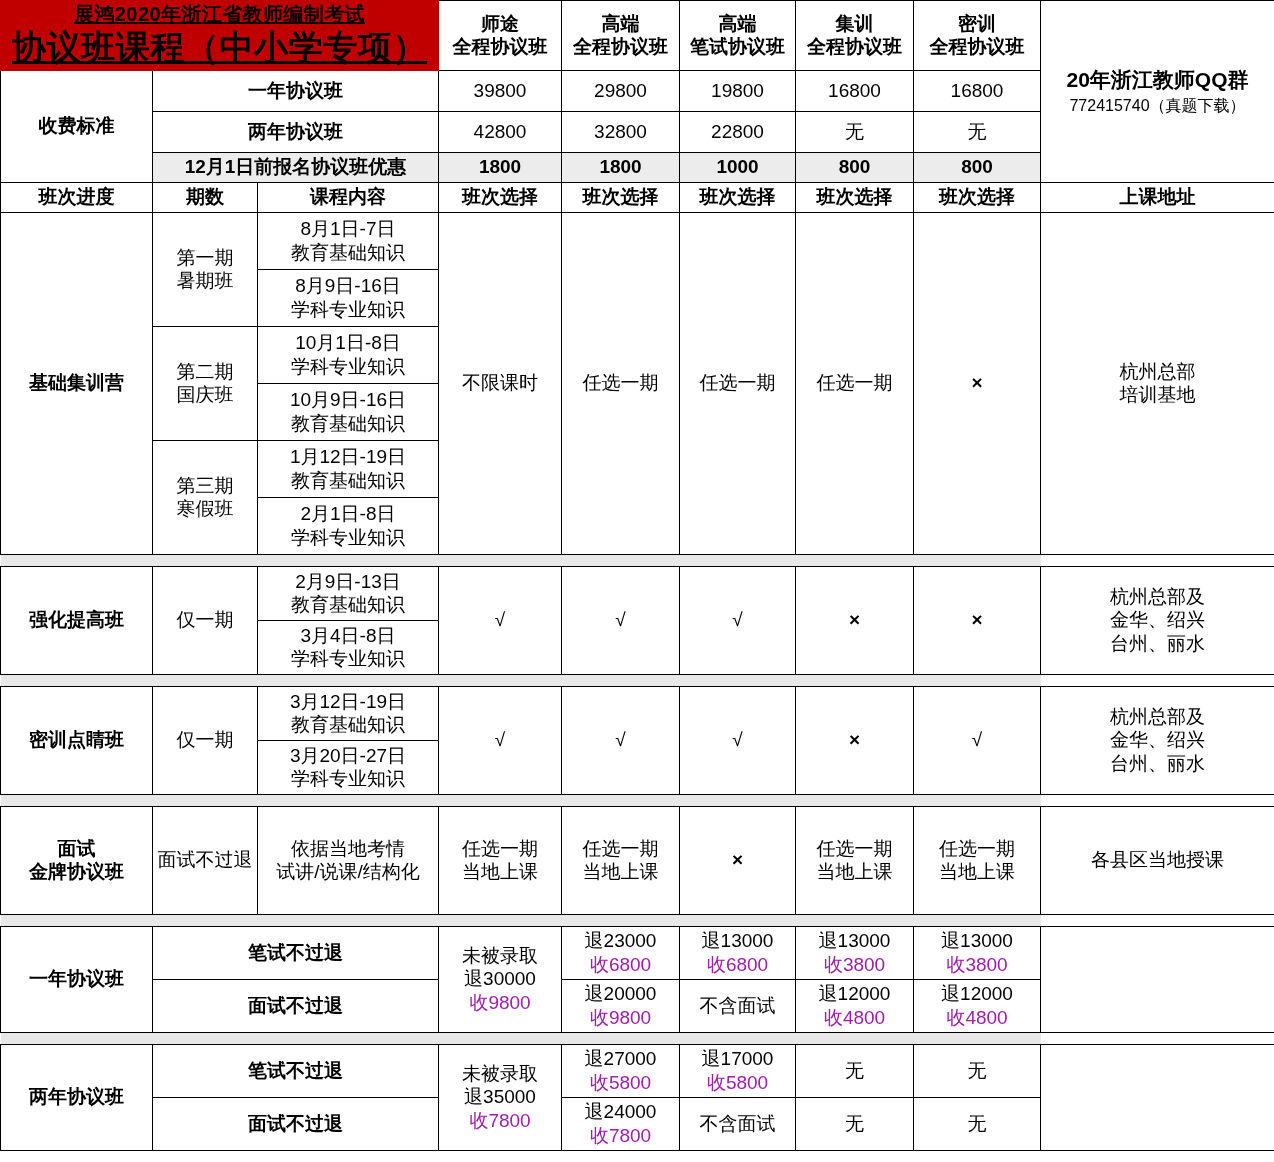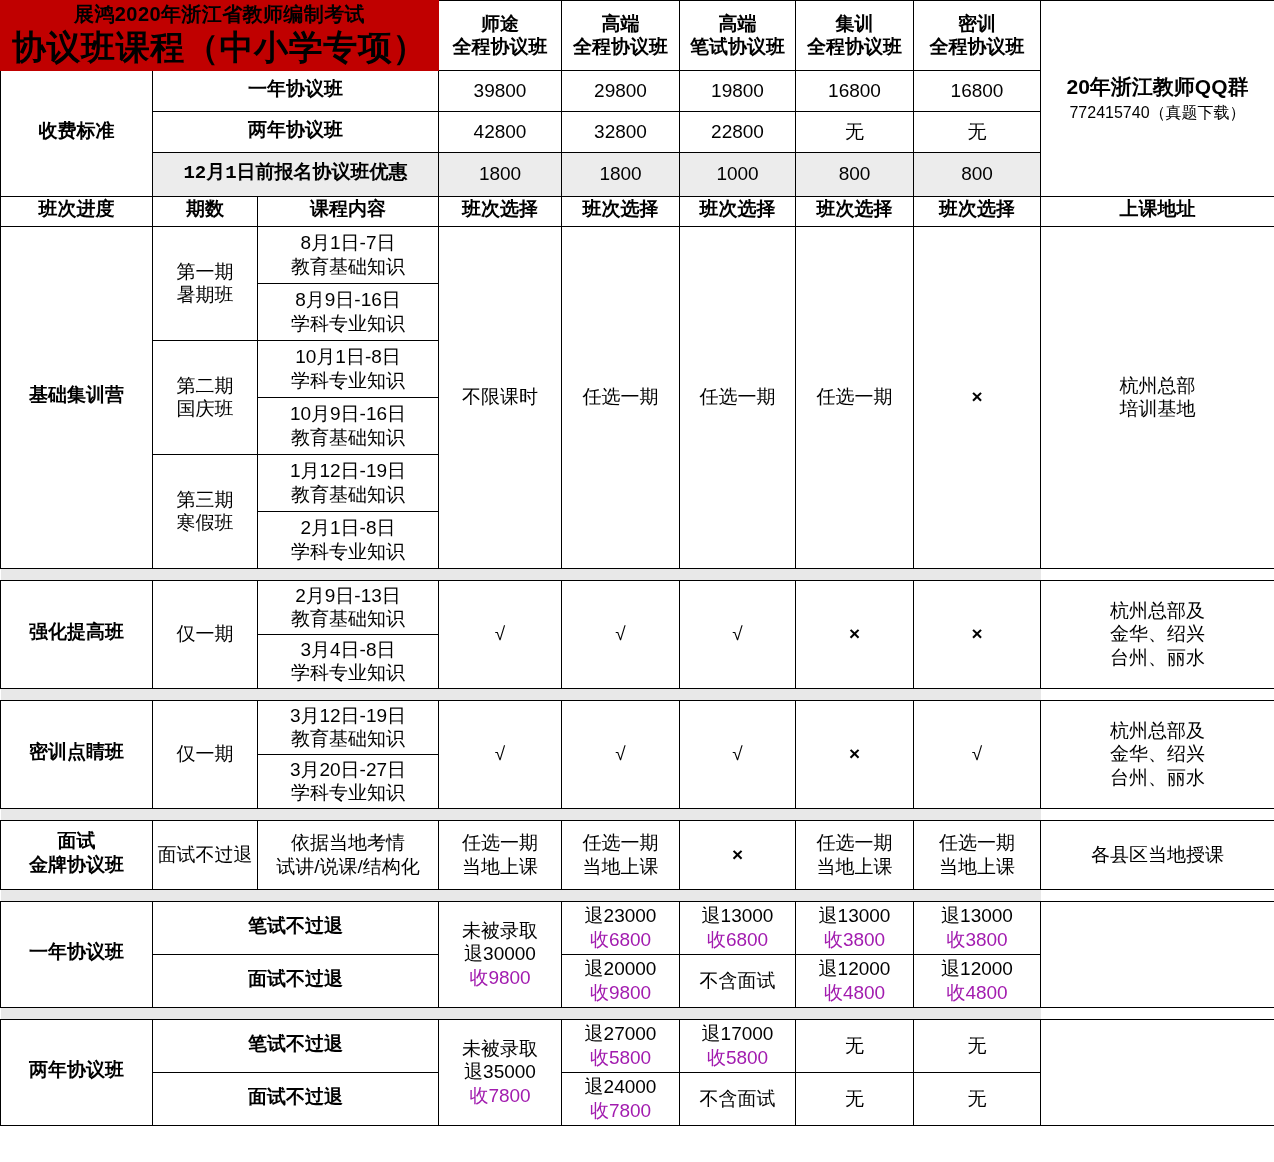--- a/index.html
+++ b/index.html
@@ -34,27 +34,28 @@
   }
   tr.spacer td.white{background:#ffffff;}
 
   
   .banner{
     background:#C00000;
     color:#ffffff;
     text-align:center;
     padding:4px 0 6px 0;
     border:1px solid #C00000 !important;
+    text-decoration:underline;
   }
   .banner .l1{font-size:20px;font-weight:bold;letter-spacing:.4px;line-height:1.2;}
   .banner .l2{font-size:34px;font-weight:bold;letter-spacing:.6px;line-height:1.25;}
 
-  .hdr{font-weight:bold;font-size:19px;font-family:Liberation Mono, monospace;}
+  .hdr{font-weight:bold;font-size:19px;}
   .colhdr{font-weight:bold;font-size:19px;line-height:1.22;}
-  .shade{background:#ececec;}
+  .shade{background:#ececec;font-weight:bold;}
   .red{color:#a21caf;}
   .redb{color:#FF0000;font-weight:bold;}
   .sm{font-size:18px;}
   .tick{font-size:20px;color:#000;}
   .cross{font-size:17px;color:#FF0000;font-weight:bold;}
 
   .qq{text-align:center;margin-left:8px;}
   .qq .q1{font-size:21px;font-weight:bold;line-height:1.4;}
   .qq .q2{font-size:16px;line-height:1.4;}
 </style>
@@ -119,21 +120,21 @@
 
   <tr style="height:41px">
     <td class="hdr" colspan="2">两年协议班</td>
     <td>42800</td>
     <td>32800</td>
     <td>22800</td>
     <td>无</td>
     <td>无</td>
   </tr>
 
-  <tr style="height:44px">
+  <tr style="height:30px">
     <td class="hdr shade redb" colspan="2">12月1日前报名协议班优惠</td>
     <td class="shade red">1800</td>
     <td class="shade red">1800</td>
     <td class="shade red">1000</td>
     <td class="shade red">800</td>
     <td class="shade red">800</td>
   </tr>
 
   <tr style="height:30px">
     <td class="hdr">班次进度</td>
@@ -264,21 +265,21 @@
       <div>3月20日-27日</div>
       <div>学科专业知识</div>
     </td>
   </tr>
 
   <tr class="spacer">
     <td colspan="8"></td>
           <td class="white"></td>
   </tr>
 
-  <tr style="height:69px">
+  <tr style="height:108px">
     <td class="hdr">
       <div>面试</div>
       <div>金牌协议班</div>
     </td>
     <td>面试不过退</td>
     <td class="sm">
       <div>依据当地考情</div>
       <div>试讲/说课/结构化</div>
     </td>
     <td>

